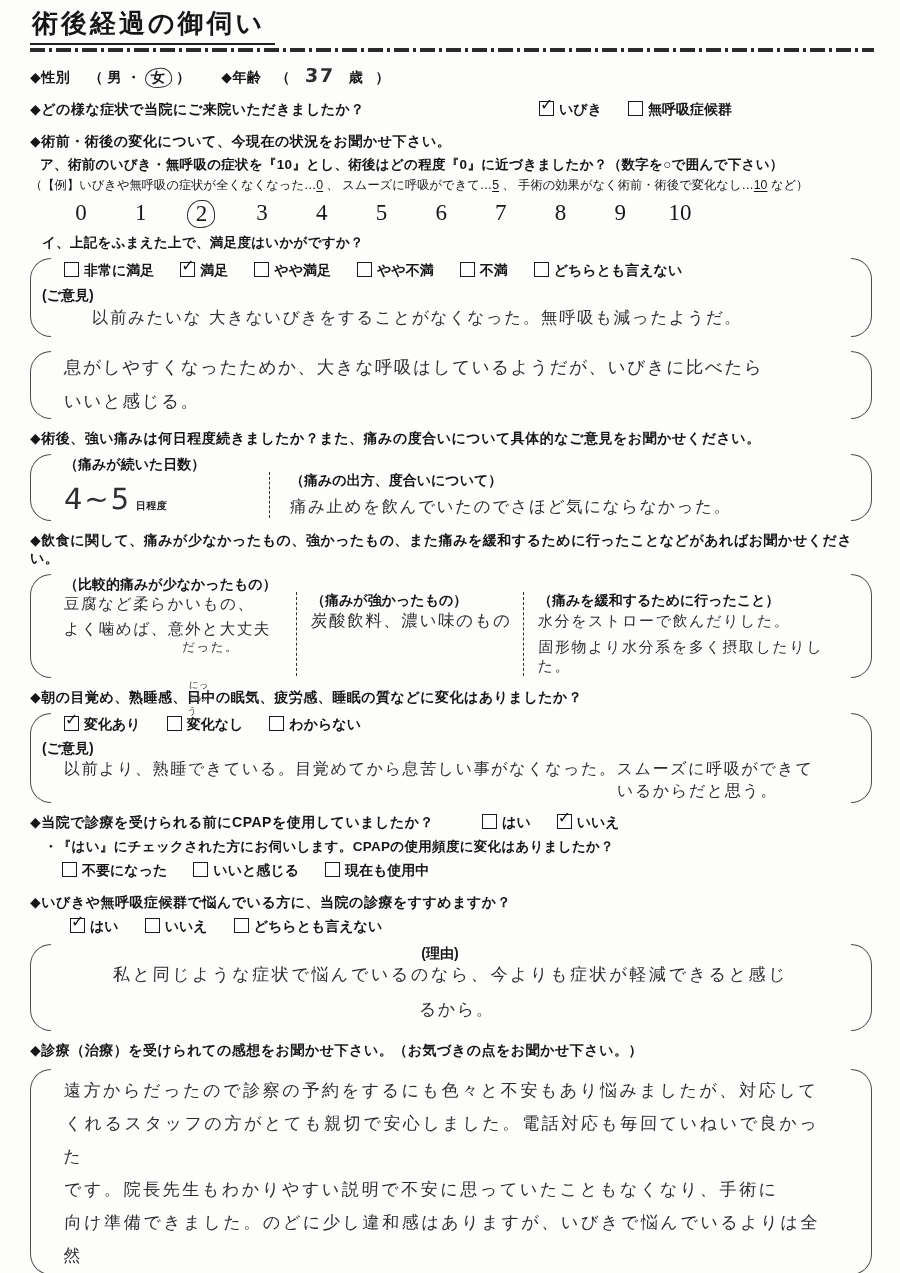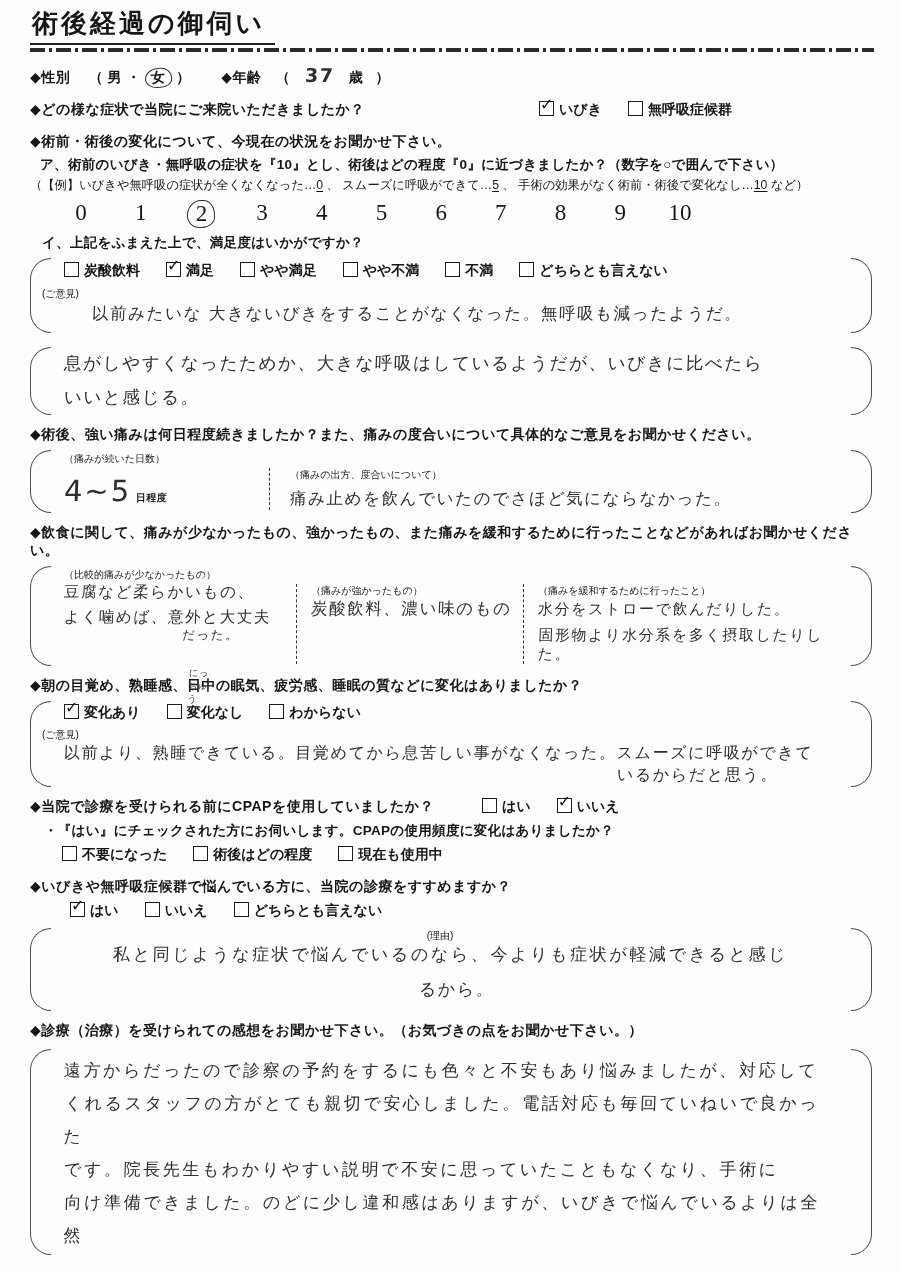--- a/index.html
+++ b/index.html
@@ -7,21 +7,21 @@
     width:900px;height:1273px;overflow:hidden;
     background:#fdfdfc;color:#161616;
     font-family:"Liberation Sans","DejaVu Sans",sans-serif;
   }
   .page{position:relative;padding:6px 26px 0 30px;}
 
   
   .q{font-size:14px;font-weight:600;letter-spacing:.5px;}
   .subq{font-size:13.5px;font-weight:600;letter-spacing:.3px;}
   .tiny{font-size:12.3px;font-weight:500;}
-  .lbl{font-size:10px;font-weight:400;}
+  .lbl{font-size:14px;font-weight:700;}
 
   
   .hw{display:inline-block;font-family:"DejaVu Sans",sans-serif;color:#2e2e2e;
       font-size:16.5px;letter-spacing:1.6px;transform:skewX(-2deg);}
   .hw-sm{font-size:12.5px;}
   .hw-big{font-size:29px;letter-spacing:2px;}
 
   
   .title{display:inline-block;font-size:26px;font-weight:600;letter-spacing:3px;
          border-bottom:2.2px solid #222;padding:0 10px 2px 2px;}
@@ -106,21 +106,21 @@
     <span class="num">6</span>
     <span class="num">7</span>
     <span class="num">8</span>
     <span class="num">9</span>
     <span class="num">10</span>
   </div>
 
   <div class="subq" style="margin-top:6px;margin-left:12px;">イ、上記をふまえた上で、満足度はいかがですか？</div>
   <div class="cbox">
     <div class="optrow">
-      <span class="opt"><span class="cb"></span><span>炭酸飲料</span></span>
+      <span class="opt"><span class="cb"></span><span>非常に満足</span></span>
       <span class="opt"><span class="cb on"></span><span>満足</span></span>
       <span class="opt"><span class="cb"></span><span>やや満足</span></span>
       <span class="opt"><span class="cb"></span><span>やや不満</span></span>
       <span class="opt"><span class="cb"></span><span>不満</span></span>
       <span class="opt"><span class="cb"></span><span>どちらとも言えない</span></span>
     </div>
     <div class="lbl" style="margin:7px 0 0 -22px;">(ご意見)</div>
     <div style="margin:2px 0 2px 28px;"><span class="hw">以前みたいな 大きないびきをすることがなくなった。無呼吸も減ったようだ。</span></div>
   </div>
 
@@ -184,21 +184,21 @@
   <div class="optrow" style="margin-top:2px;">
     <span class="q">◆当院で診療を受けられる前にCPAPを使用していましたか？</span>
     <span class="optrow" style="margin-left:48px;">
       <span class="opt"><span class="cb"></span><span>はい</span></span>
       <span class="opt"><span class="cb on"></span><span>いいえ</span></span>
     </span>
   </div>
   <div class="subq" style="margin:6px 0 0 14px;">・『はい』にチェックされた方にお伺いします。CPAPの使用頻度に変化はありましたか？</div>
   <div class="optrow" style="margin:6px 0 0 32px;">
     <span class="opt"><span class="cb"></span><span>不要になった</span></span>
-    <span class="opt"><span class="cb"></span><span>術後はどの程度</span></span>
+    <span class="opt"><span class="cb"></span><span>いいと感じる</span></span>
     <span class="opt"><span class="cb"></span><span>現在も使用中</span></span>
   </div>
 
   <div class="q" style="margin-top:14px;">◆いびきや無呼吸症候群で悩んでいる方に、当院の診療をすすめますか？</div>
   <div class="optrow" style="margin:6px 0 0 40px;">
     <span class="opt"><span class="cb on"></span><span>はい</span></span>
     <span class="opt"><span class="cb"></span><span>いいえ</span></span>
     <span class="opt"><span class="cb"></span><span>どちらとも言えない</span></span>
   </div>
   <div class="cbox" style="margin-top:5px;padding-top:4px;text-align:center;">

